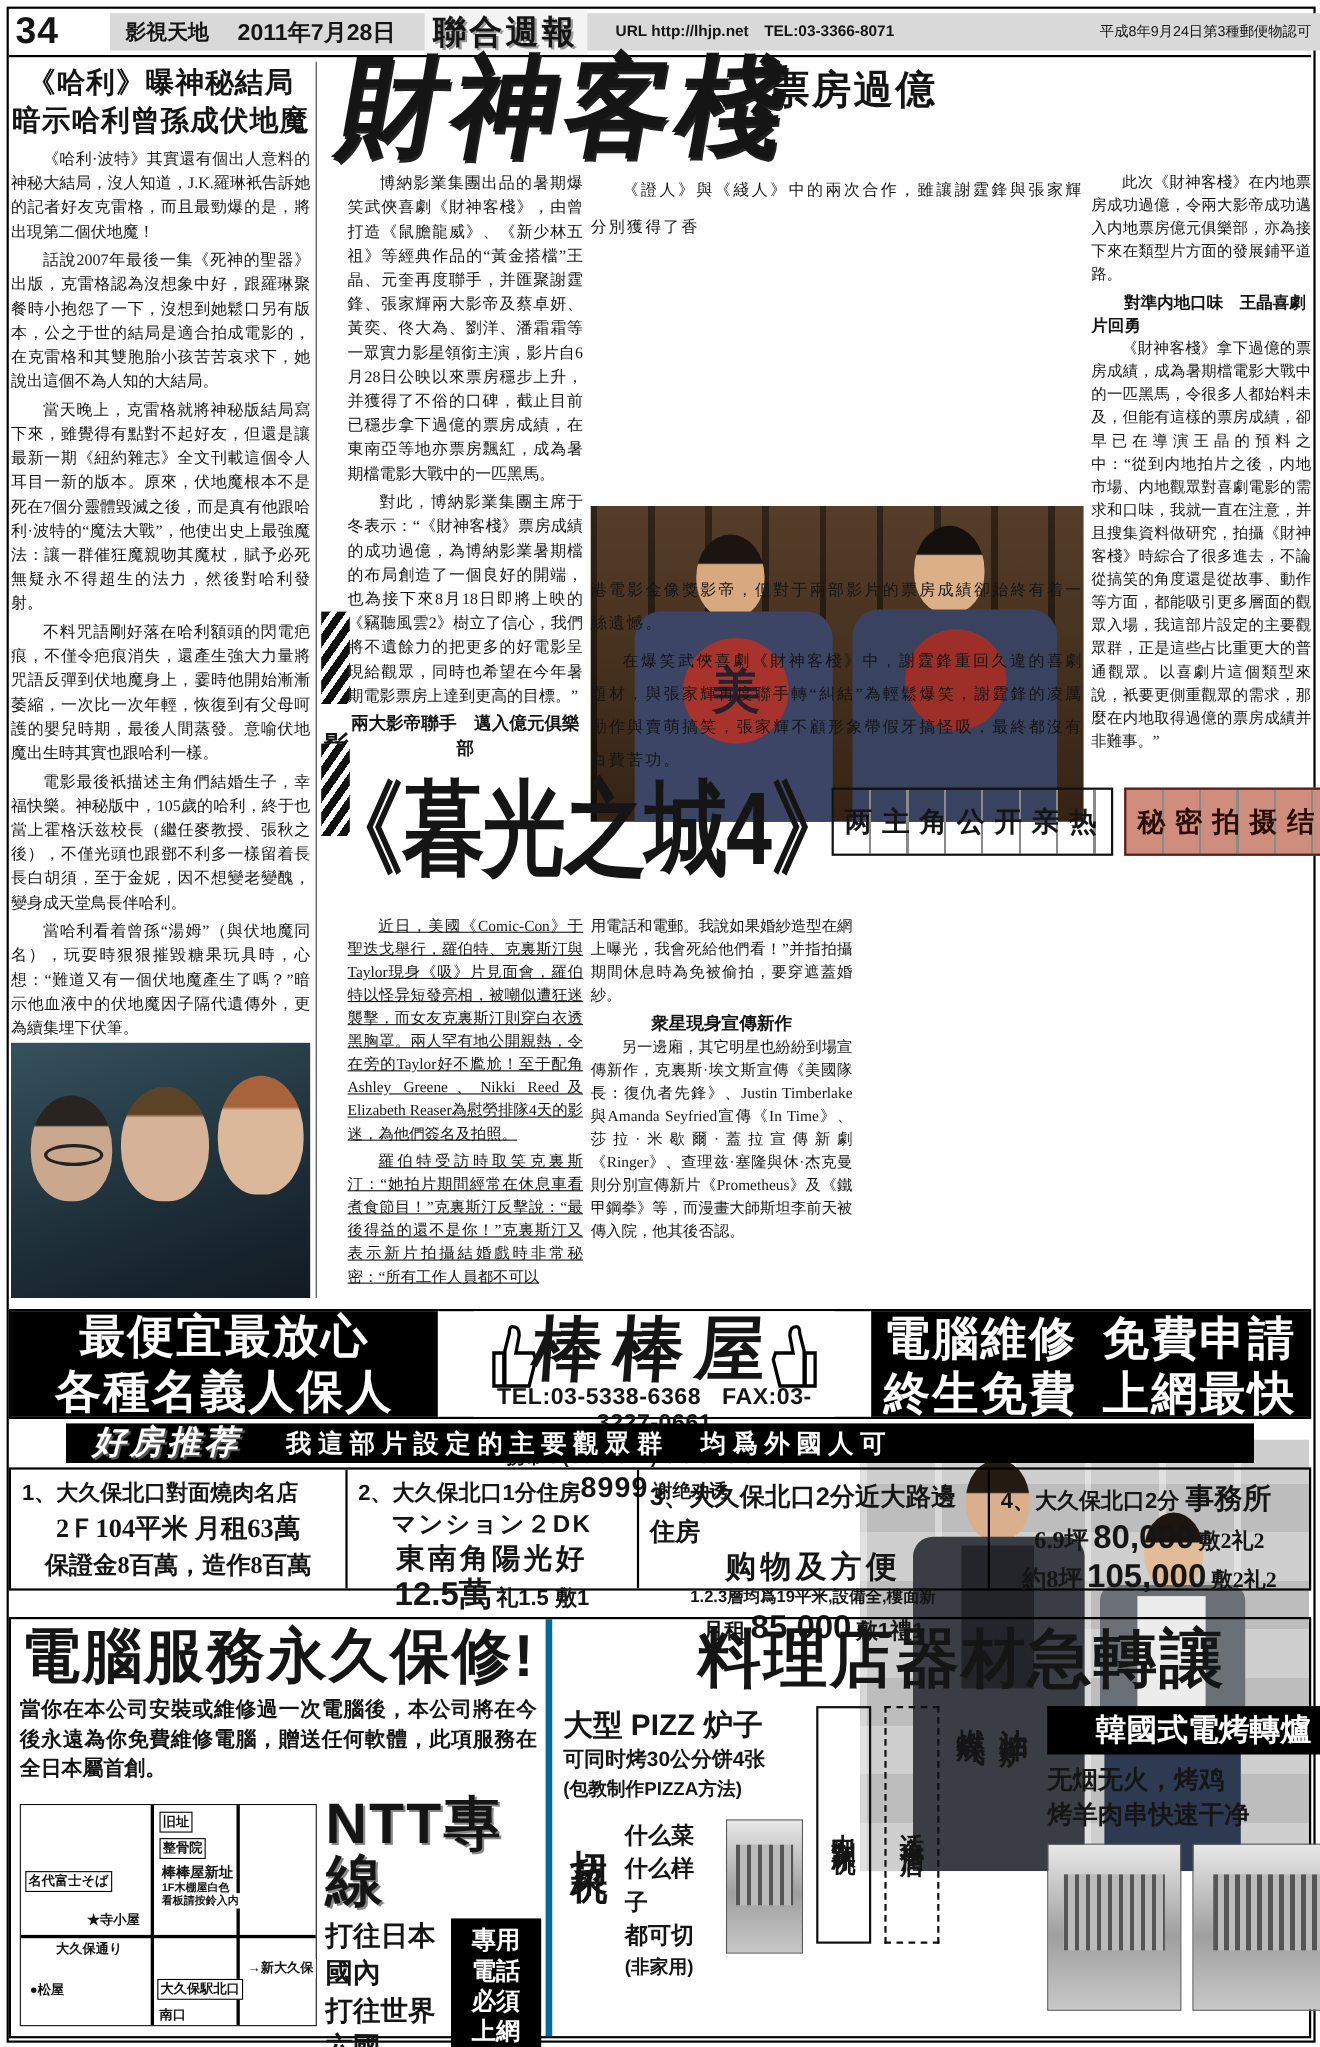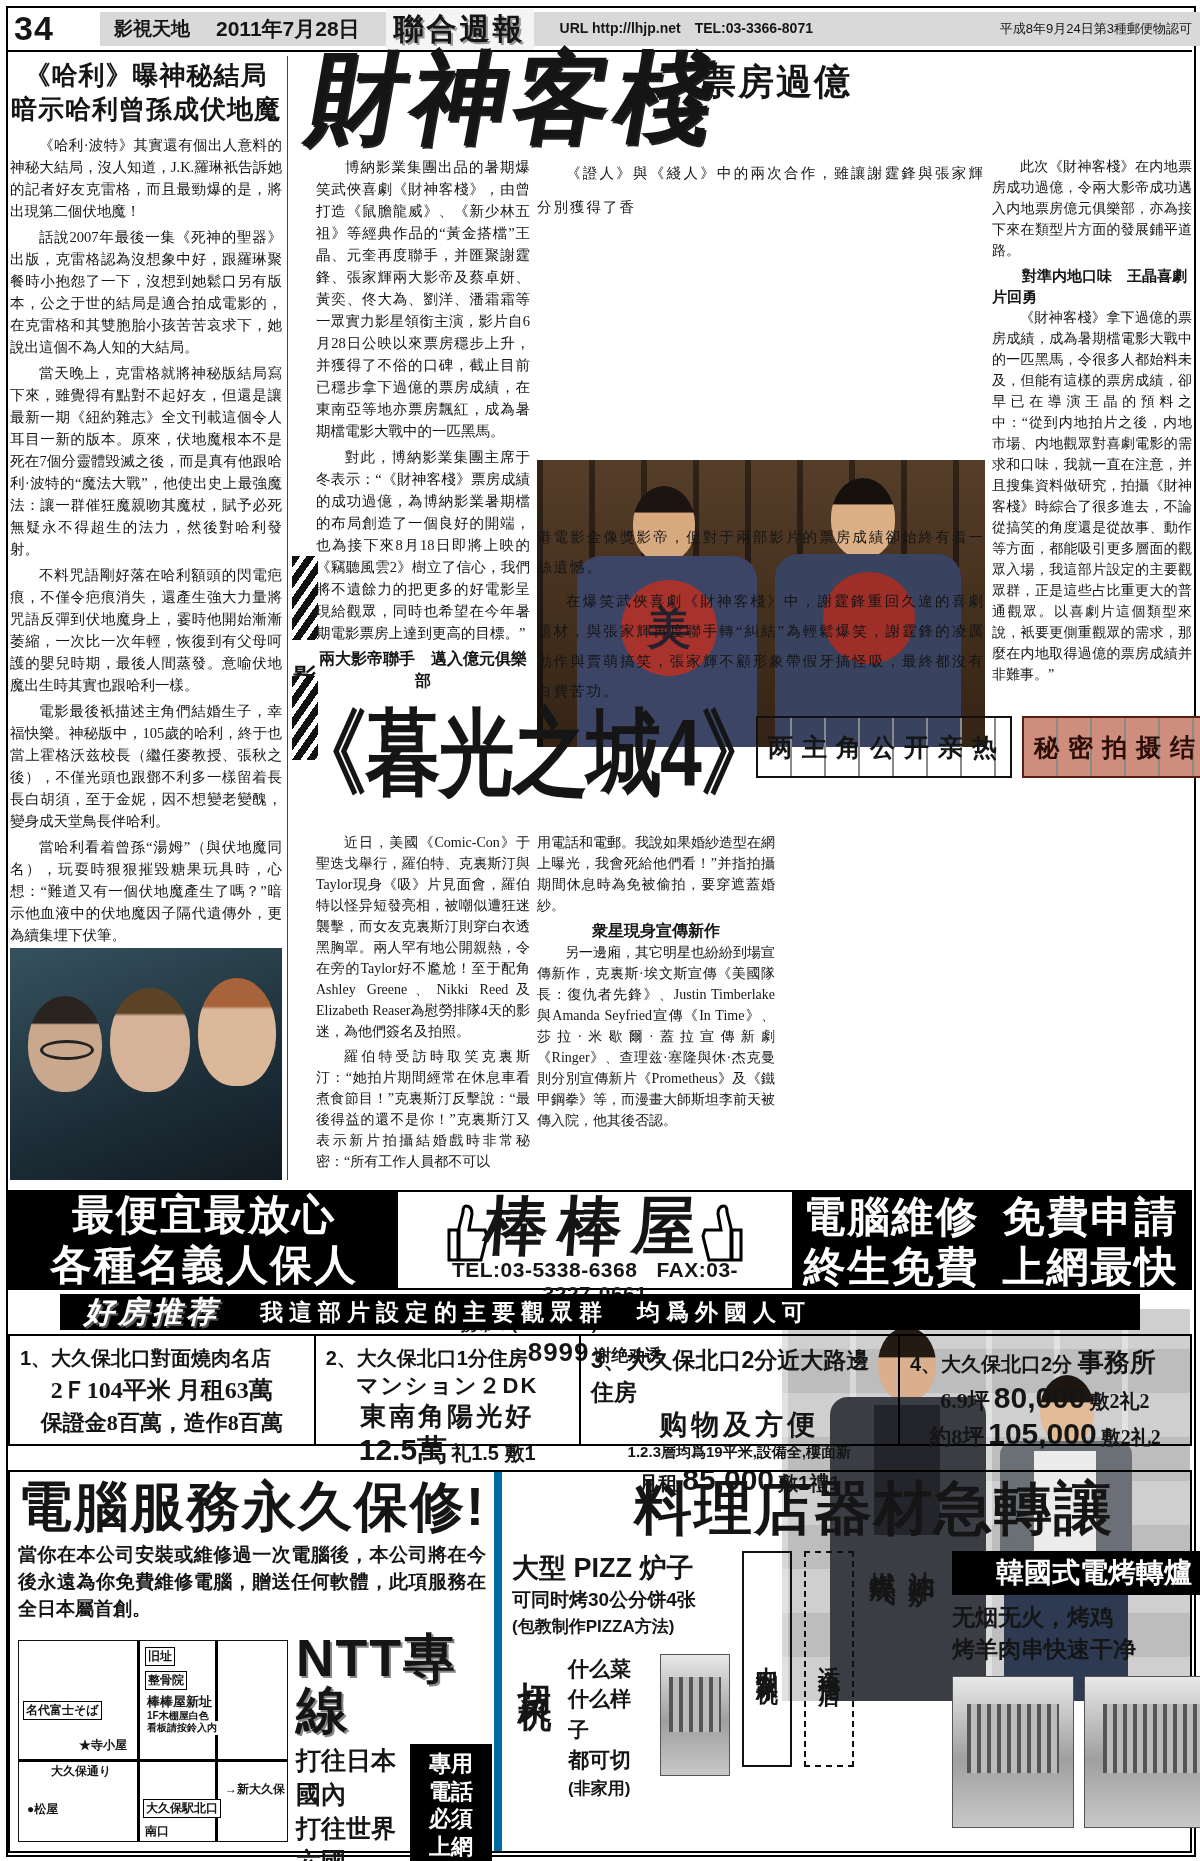--- a/index.html
+++ b/index.html
@@ -150,21 +150,21 @@
     <div class="subhead3">對準内地口味　王晶喜劇片回勇</div>
     <p>《財神客棧》拿下過億的票房成績，成為暑期檔電影大戰中的一匹黑馬，令很多人都始料未及，但能有這樣的票房成績，卻早已在導演王晶的預料之中：“從到内地拍片之後，内地市場、内地觀眾對喜劇電影的需求和口味，我就一直在注意，并且搜集資料做研究，拍攝《財神客棧》時綜合了很多進去，不論從搞笑的角度還是從故事、動作等方面，都能吸引更多層面的觀眾入場，我這部片設定的主要觀眾群，正是這些占比重更大的普通觀眾。以喜劇片這個類型來說，衹要更側重觀眾的需求，那麼在内地取得過億的票房成績并非難事。”</p>
   </div>
 
   <div class="abs" id="tw-title" style="left:292px;top:706px;">《暮光之城4》</div>
   <div class="abs" style="left:756px;top:716px;display:flex;gap:10px;">
     <div class="tiles">两主角公开亲热</div>
     <div class="tiles red">秘密拍摄结婚戏</div>
   </div>
 
-  <div class="abs col" style="left:316px;top:832px;width:214px;font-size:14px;line-height:21px;">
+  <div class="abs col" style="left:316px;top:832px;width:214px;font-size:14px;line-height:21px;text-decoration:underline;">
     <p>近日，美國《Comic-Con》于聖迭戈舉行，羅伯特、克裏斯汀與Taylor現身《吸》片見面會，羅伯特以怪异短發亮相，被嘲似遭狂迷襲擊，而女友克裏斯汀則穿白衣透黑胸罩。兩人罕有地公開親熱，令在旁的Taylor好不尷尬！至于配角Ashley Greene、Nikki Reed及Elizabeth Reaser為慰勞排隊4天的影迷，為他們簽名及拍照。</p>
     <p>羅伯特受訪時取笑克裏斯汀：“她拍片期間經常在休息車看煮食節目！”克裏斯汀反擊說：“最後得益的還不是你！”克裏斯汀又表示新片拍攝結婚戲時非常秘密：“所有工作人員都不可以</p>
   </div>
   <div class="abs col" style="left:537px;top:832px;width:238px;font-size:14px;line-height:21px;">
     <p style="text-indent:0;">用電話和電郵。我說如果婚紗造型在網上曝光，我會死給他們看！”并指拍攝期間休息時為免被偷拍，要穿遮蓋婚紗。</p>
     <div class="subhead">衆星現身宣傳新作</div>
     <p>另一邊廂，其它明星也紛紛到場宣傳新作，克裏斯·埃文斯宣傳《美國隊長：復仇者先鋒》、Justin Timberlake與Amanda Seyfried宣傳《In Time》、莎拉·米歇爾·蓋拉宣傳新劇《Ringer》、查理兹·塞隆與休·杰克曼則分別宣傳新片《Prometheus》及《鐵甲鋼拳》等，而漫畫大師斯坦李前天被傳入院，他其後否認。</p>
   </div>
 
   <div class="abs ph" style="left:782px;top:790px;width:408px;height:392px;background:repeating-linear-gradient(0deg,#cfcfcf 0 44px,#bdbdbd 44px 88px),#c9c9c9;">
@@ -250,21 +250,21 @@
       <div>
         <span style="font:700 22px 'Liberation Serif',serif;">約8坪</span>
         <span class="n" style="font-size:30px;">105,000</span>
         <span style="font:700 20px 'Liberation Serif',serif;">敷2礼2</span>
       </div>
     </div>
   </div>
 
   <div class="abs" style="left:8px;top:1470px;width:1184px;height:383px;border:2px solid #000;box-sizing:border-box;display:flex;">
 
-    <div style="flex:0 0 492px;border-right:8px solid #0369a1;padding:6px 8px;box-sizing:border-box;position:relative;">
+    <div style="flex:0 0 492px;border-right:6px solid #0369a1;padding:6px 8px;box-sizing:border-box;position:relative;">
       <div class="adtitle">電腦服務永久保修!</div>
       <div class="adbody" style="margin-top:6px;">當你在本公司安裝或維修過一次電腦後，本公司將在今後永遠為你免費維修電腦，贈送任何軟體，此項服務在全日本屬首創。</div>
 
       <div class="map" style="position:absolute;left:8px;top:168px;width:268px;height:200px;">
         <div class="road" style="left:118px;top:0;width:3px;height:200px;"></div>
         <div class="road" style="left:0;top:118px;width:268px;height:3px;"></div>
         <div class="road" style="left:196px;top:0;width:3px;height:200px;"></div>
         <div class="lbl bx" style="left:126px;top:6px;">旧址</div>
         <div class="lbl bx" style="left:126px;top:30px;">整骨院</div>
         <div class="lbl" style="left:126px;top:52px;font-weight:900;font-size:13px;">棒棒屋新址</div>

